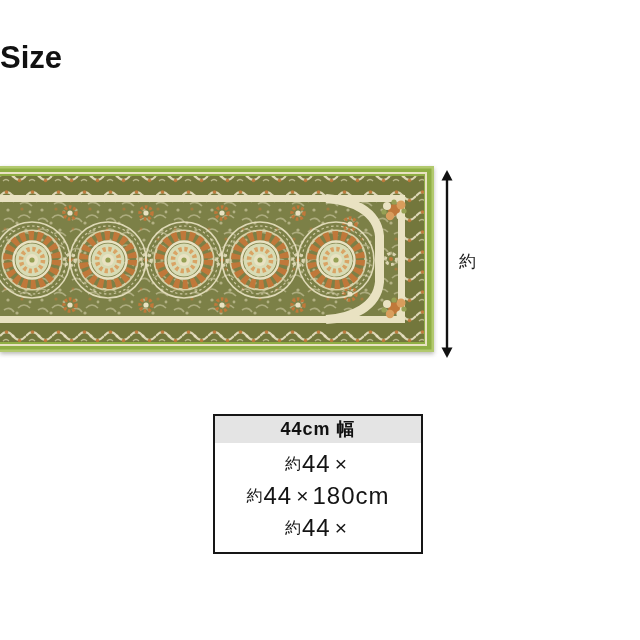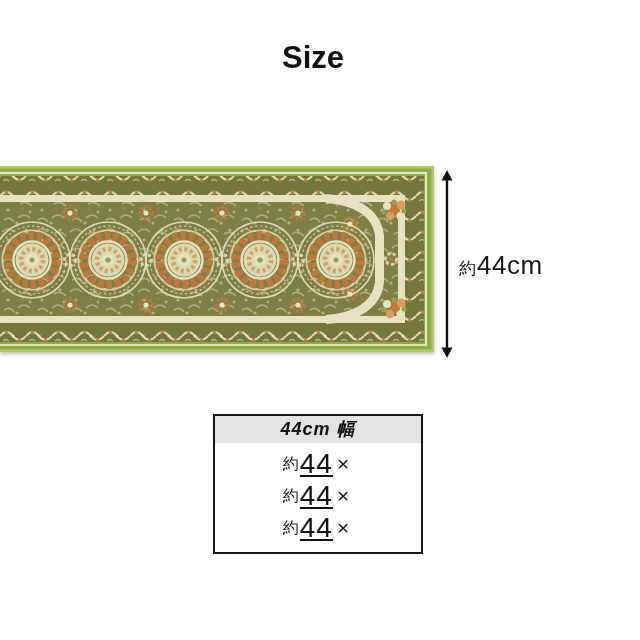--- a/index.html
+++ b/index.html
@@ -7,21 +7,21 @@
     --cream:#e9e2c2; --cream_soft:#d6cfa6; --field_olive:#7c8047;
     --orange:#c0783a; --orange_light:#d99d5c; --celadon:#d8dbb4;
     --leaf:#96a054; --ink:#1e1e1e; --table_border:#161616; --header_bg:#e4e4e4;
     --page_bg:#ffffff;
   }
   html,body{margin:0;padding:0;}
   body{width:640px;height:640px;background:var(--page_bg);
        font-family:"Liberation Sans","DejaVu Sans",sans-serif;color:var(--ink);}
   .stage{position:relative;width:640px;height:640px;overflow:hidden;background:var(--page_bg);}
 
-  .page-title{position:absolute;left:0;top:40px;width:626px;text-align:center;
+  .page-title{position:absolute;left:0;top:40px;width:626px;text-align:left;
     font-size:31px;font-weight:bold;letter-spacing:0px;color:#111;}
 
   .rug-wrap{position:absolute;left:0;top:166px;width:434px;height:186px;
     filter:drop-shadow(0 2.5px 2px rgba(100,100,88,.45));}
   .rug-wrap svg{display:block;}
 
   
   .f-edge{fill:var(--green_edge);} .f-edgelight{fill:var(--green_edge_light);}
   .f-borderolive{fill:var(--border_olive);} .f-cream{fill:var(--cream);}
   .f-field{fill:var(--field_olive);} .f-orange{fill:var(--orange);}
@@ -32,26 +32,26 @@
 
   .dim-arrow{position:absolute;left:440px;top:169px;width:14px;height:190px;}
   .dim-label{position:absolute;left:459px;top:250px;display:flex;align-items:baseline;
     white-space:nowrap;color:#1a1a1a;}
   .dim-label .prefix{font-size:17px;margin-right:1px;}
   .dim-label .value{font-size:26px;letter-spacing:0.5px;}
 
   .size-table{position:absolute;left:213px;top:414px;width:206px;
     border:2px solid var(--table_border);background:#fff;}
   .size-table .thead{height:27px;line-height:27px;background:var(--header_bg);
-    text-align:center;font-size:18px;font-weight:bold;letter-spacing:1px;color:#111;font-style:italic;}
+    text-align:center;font-size:18px;font-weight:bold;letter-spacing:1px;color:#111;}
   .size-table .tbody{padding:5px 0 8px;}
   .size-row{height:32px;display:flex;align-items:center;justify-content:center;
     white-space:nowrap;color:#141414;}
   .size-row .prefix{font-size:16px;margin-right:1px;}
-  .size-row .num{font-size:28px;letter-spacing:1px;text-decoration:underline;}
+  .size-row .num{font-size:24px;letter-spacing:1px;}
   .size-row .times{font-size:21px;margin:0 4px;}
 </style>
 </head>
 <body>
 
 <div class="stage">
 
   <div class="page-title">Size</div>
 
   <div class="rug-wrap">
@@ -161,35 +161,35 @@
   </div>
 
   <svg class="dim-arrow" viewBox="0 0 14 190">
     <line x1="7" y1="9" x2="7" y2="181" stroke="#111" stroke-width="2.4"></line>
     <polygon points="7,1 12.5,11.5 1.5,11.5" fill="#111"></polygon>
     <polygon points="7,189 12.5,178.5 1.5,178.5" fill="#111"></polygon>
   </svg>
 
   <div class="dim-label">
     <span class="prefix">約</span>
-    <span class="value">44cm</span>
   </div>
 
   <div class="size-table">
     <div class="thead">44cm 幅</div>
     <div class="tbody">
       <div class="size-row">
         <span class="prefix">約</span>
         <span class="num">44</span>
         <span class="times">×</span>
       </div>
       <div class="size-row">
         <span class="prefix">約</span>
         <span class="num">44</span>
         <span class="times">×</span>
+        <span class="num">180cm</span>
       </div>
       <div class="size-row">
         <span class="prefix">約</span>
         <span class="num">44</span>
         <span class="times">×</span>
       </div>
     </div>
   </div>
 
 </div>

